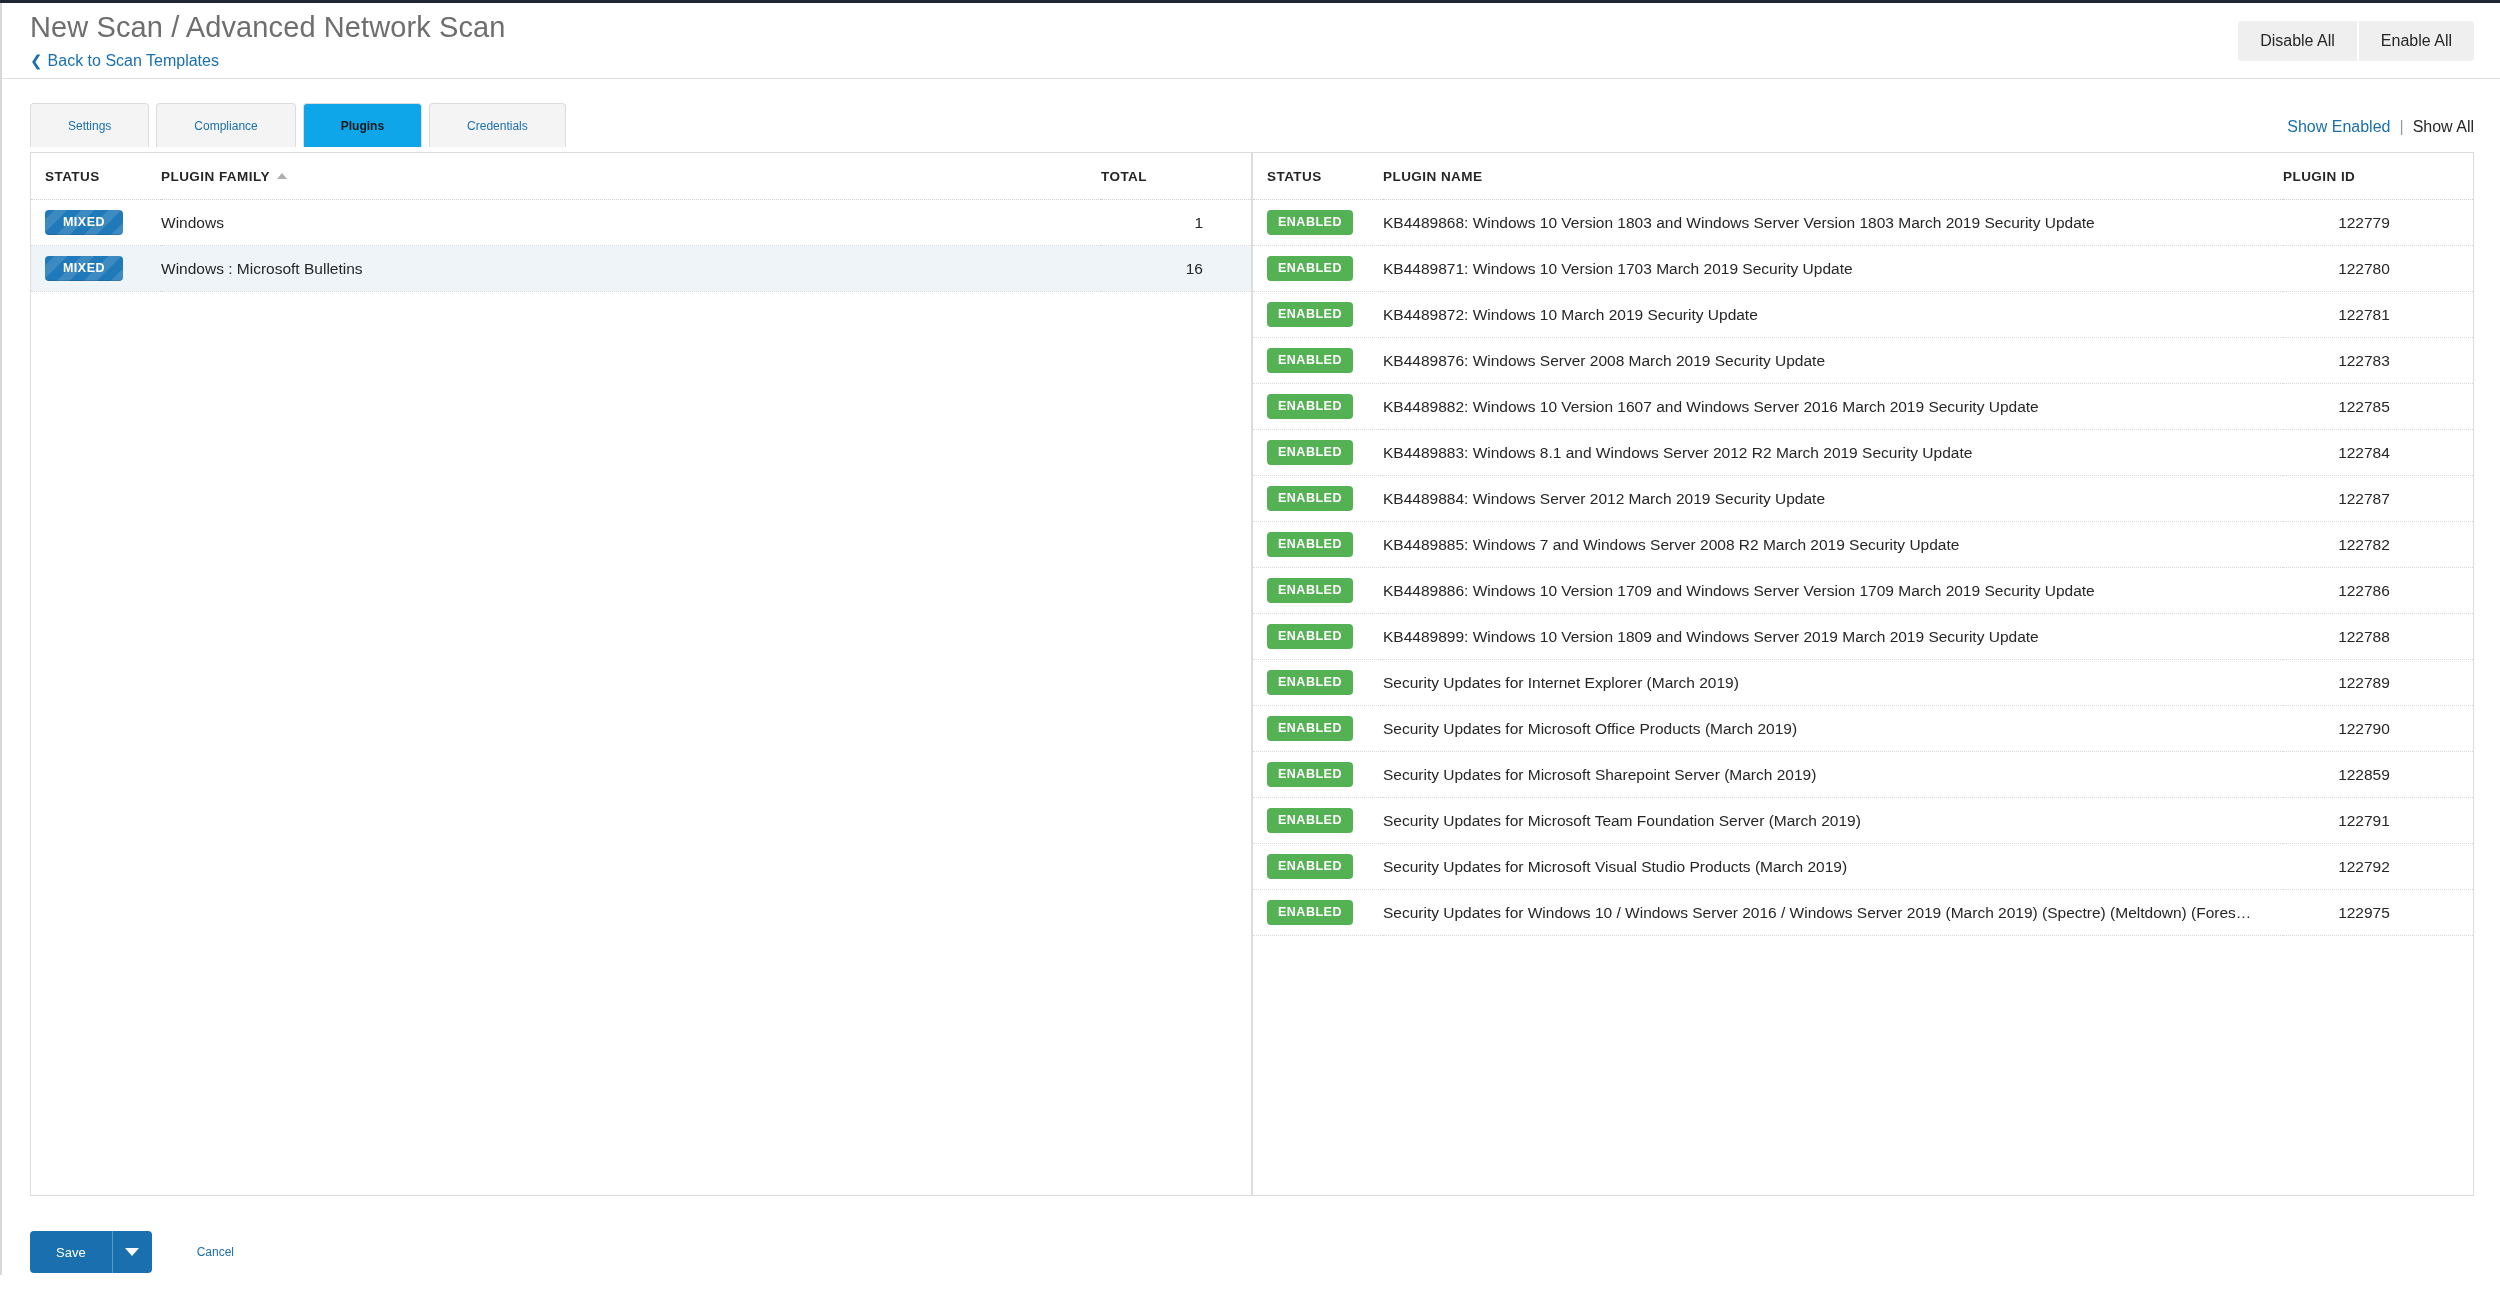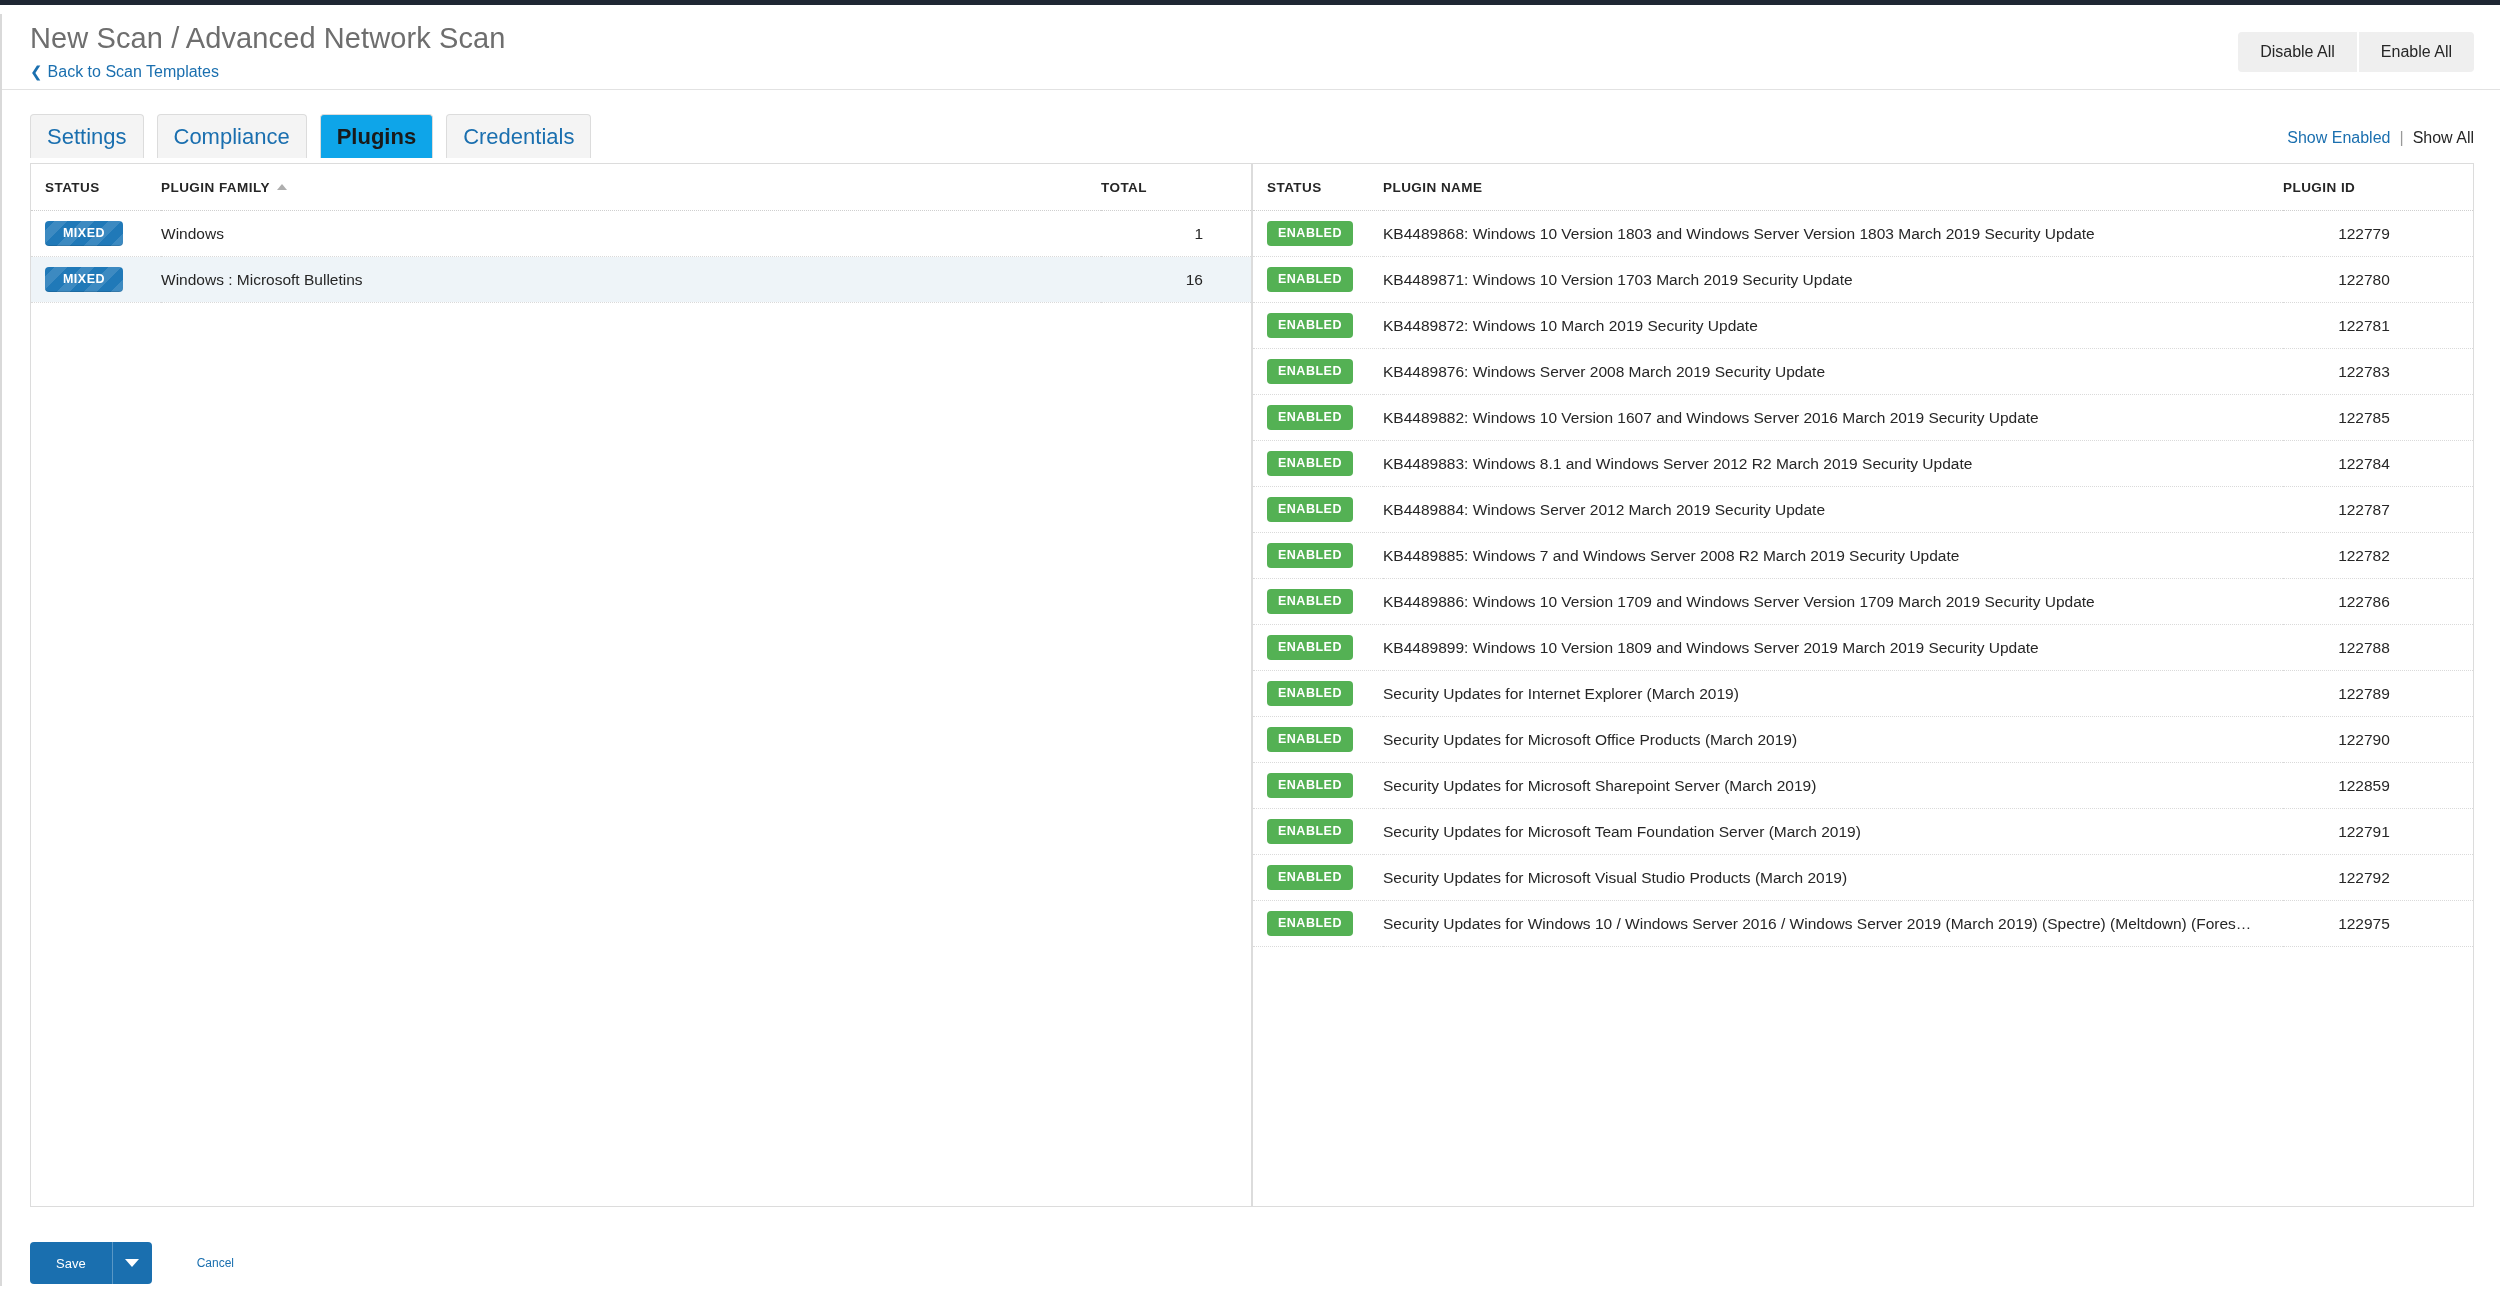--- a/index.html
+++ b/index.html
@@ -17,21 +17,21 @@
   .top-strip {
     position: absolute;
     top: 0; left: 0;
     width: 2500px;
     height: 5px;
     background: #1f2733;
   }
 
   .app-frame {
     position: absolute;
-    top: 14px; left: 0;
+    top: 3px; left: 0;
     width: 2500px;
     height: 1272px;
     border-left: 2px solid #d9d9d9;
     background: #fff;
   }
 
   
   .page-header {
     position: relative;
     height: 76px;
@@ -101,28 +101,28 @@
   .tabs {
     position: absolute;
     left: 28px;
     bottom: 0;
     display: flex;
     align-items: flex-end;
   }
   .tab {
     height: 44px;
     line-height: 44px;
-    padding: 0 16px;
-    font-size: 22px;
+    padding: 0 37px;
+    font-size: 12px;
     color: #1a6faf;
     background: #f4f4f4;
     border: 1px solid #dcdcdc;
     border-bottom: none;
     border-radius: 4px 4px 0 0;
-    margin-right: 13px;
+    margin-right: 7px;
     cursor: pointer;
     white-space: nowrap;
   }
   .tab.active {
     background: #0ea5e9;
     color: #1a1a1a;
     font-weight: bold;
     border-color: #dcdcdc;
     position: relative;
     z-index: 3;

